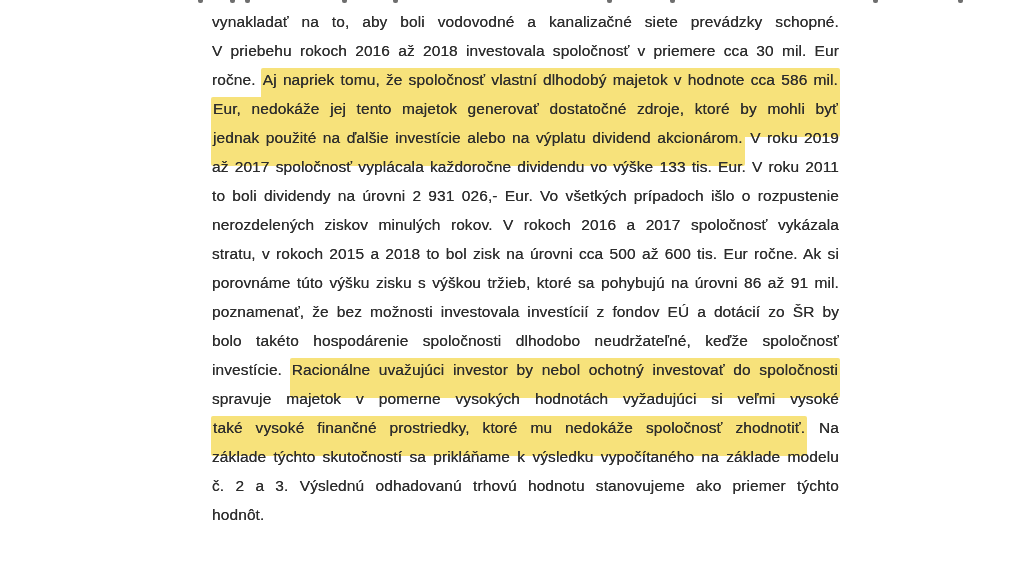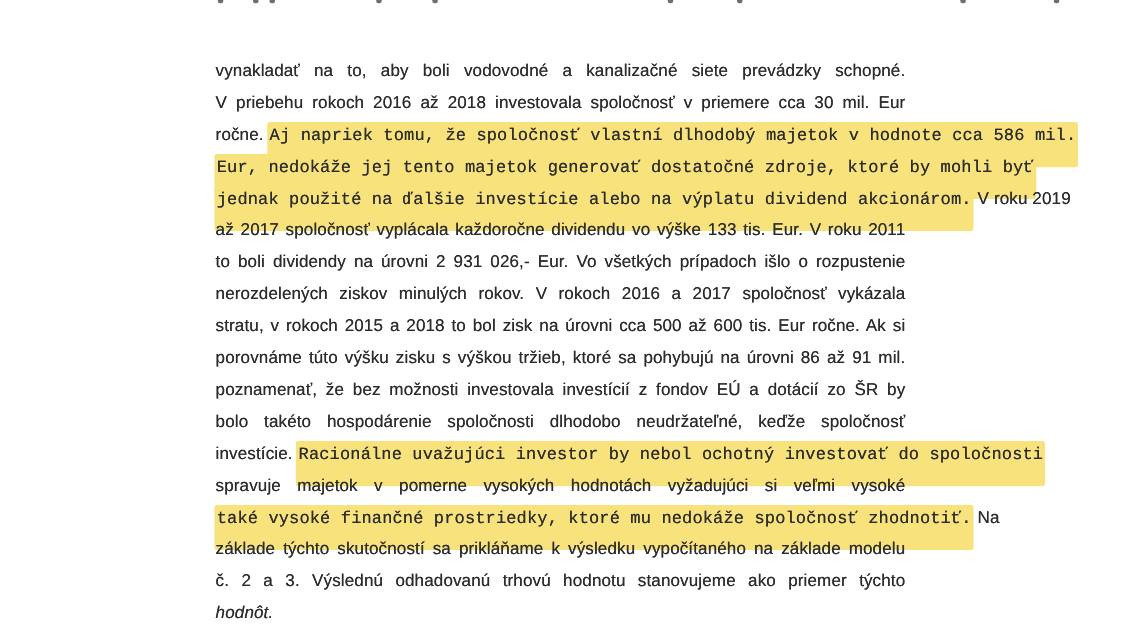--- a/index.html
+++ b/index.html
@@ -20,49 +20,46 @@
     font-family: "Liberation Sans", "DejaVu Sans", sans-serif;
   }
   .page {
     position: relative;
     width: 1024px;
     height: 576px;
     background: var(--bg);
   }
   .text-column {
     position: absolute;
-    left: 196px;
+    left: 212px;
     top: 7px;
     width: 627px;
-    margin-top: 43px;
   }
   .line {
     height: 29px;
     line-height: 29px;
     font-size: 15.5px;
     color: var(--ink);
     text-align: justify;
     text-align-last: justify;
     white-space: nowrap;
     overflow: visible;
     text-shadow: 0 0 0.6px rgba(44,44,44,0.85);
     letter-spacing: 0.1px;
   }
   .line.no-justify {
     text-align: left;
     text-align-last: left;
-    font-style: italic;
   }
   .line mark {
     background-color: var(--hl);
     color: inherit;
     padding: 3px 2px 20px;
     margin: 0 -1px;
     border-radius: 2px;
-    font-family: Liberation Mono, monospace;
   }
   .fragment {
     position: absolute;
     top: 0;
     width: 5px;
     height: 3px;
     border-radius: 0 0 2px 2px;
     background: #4a4a4a;
     opacity: 0.8;
   }

